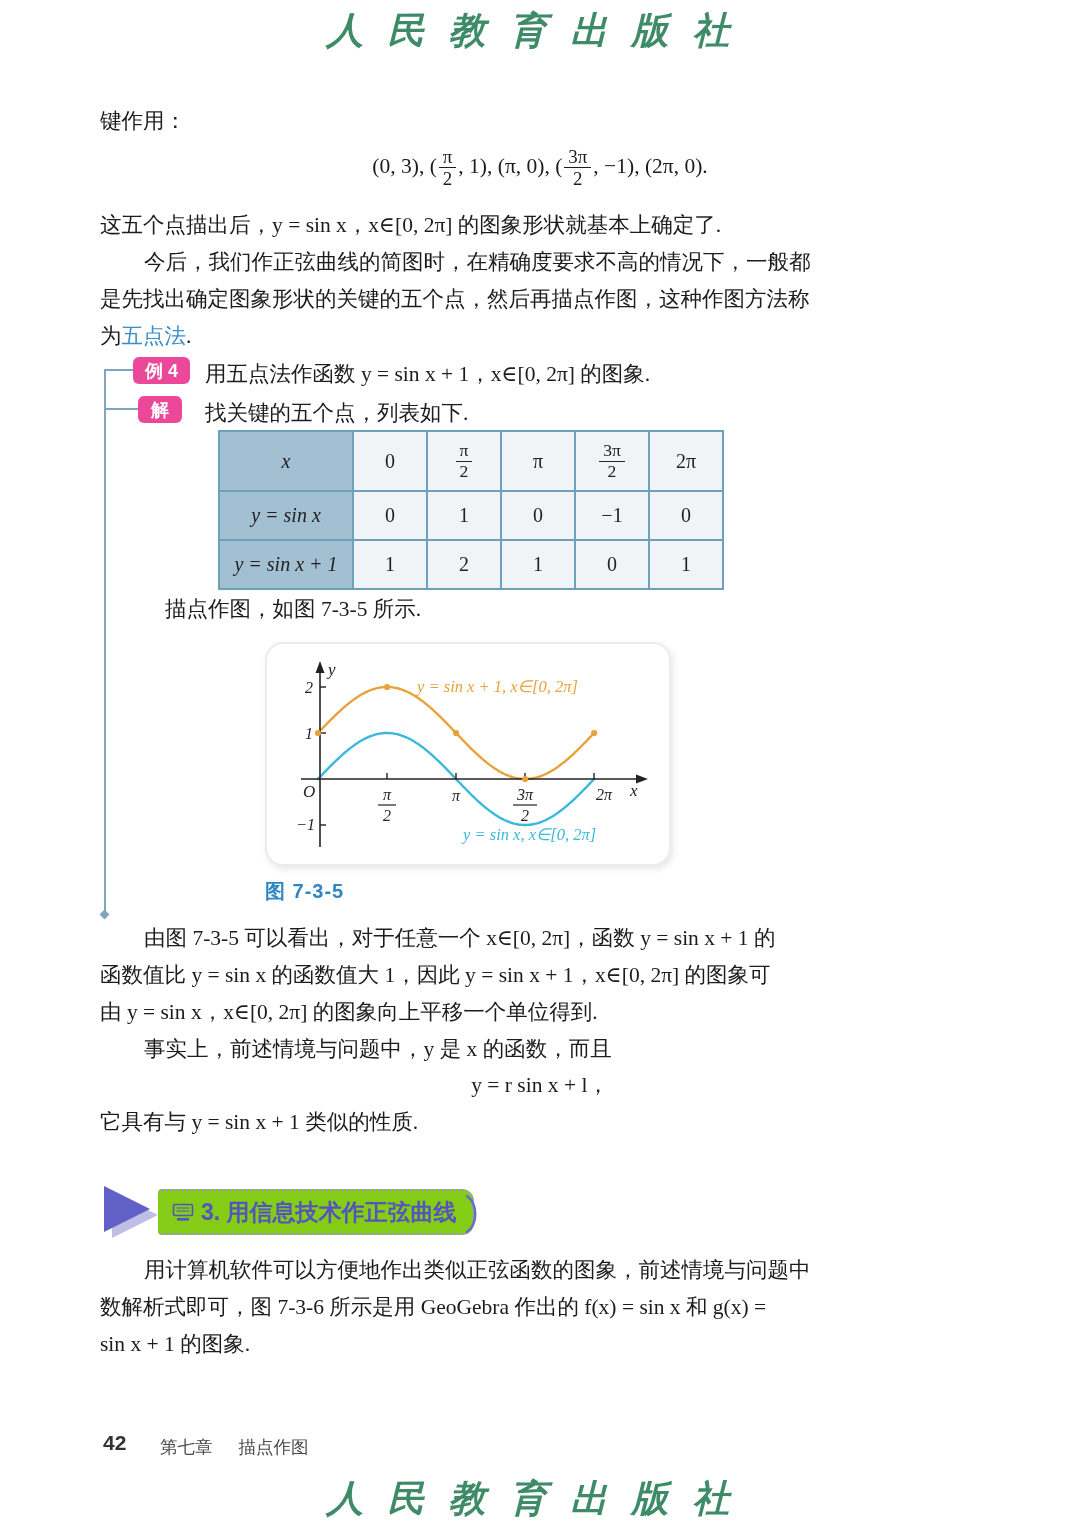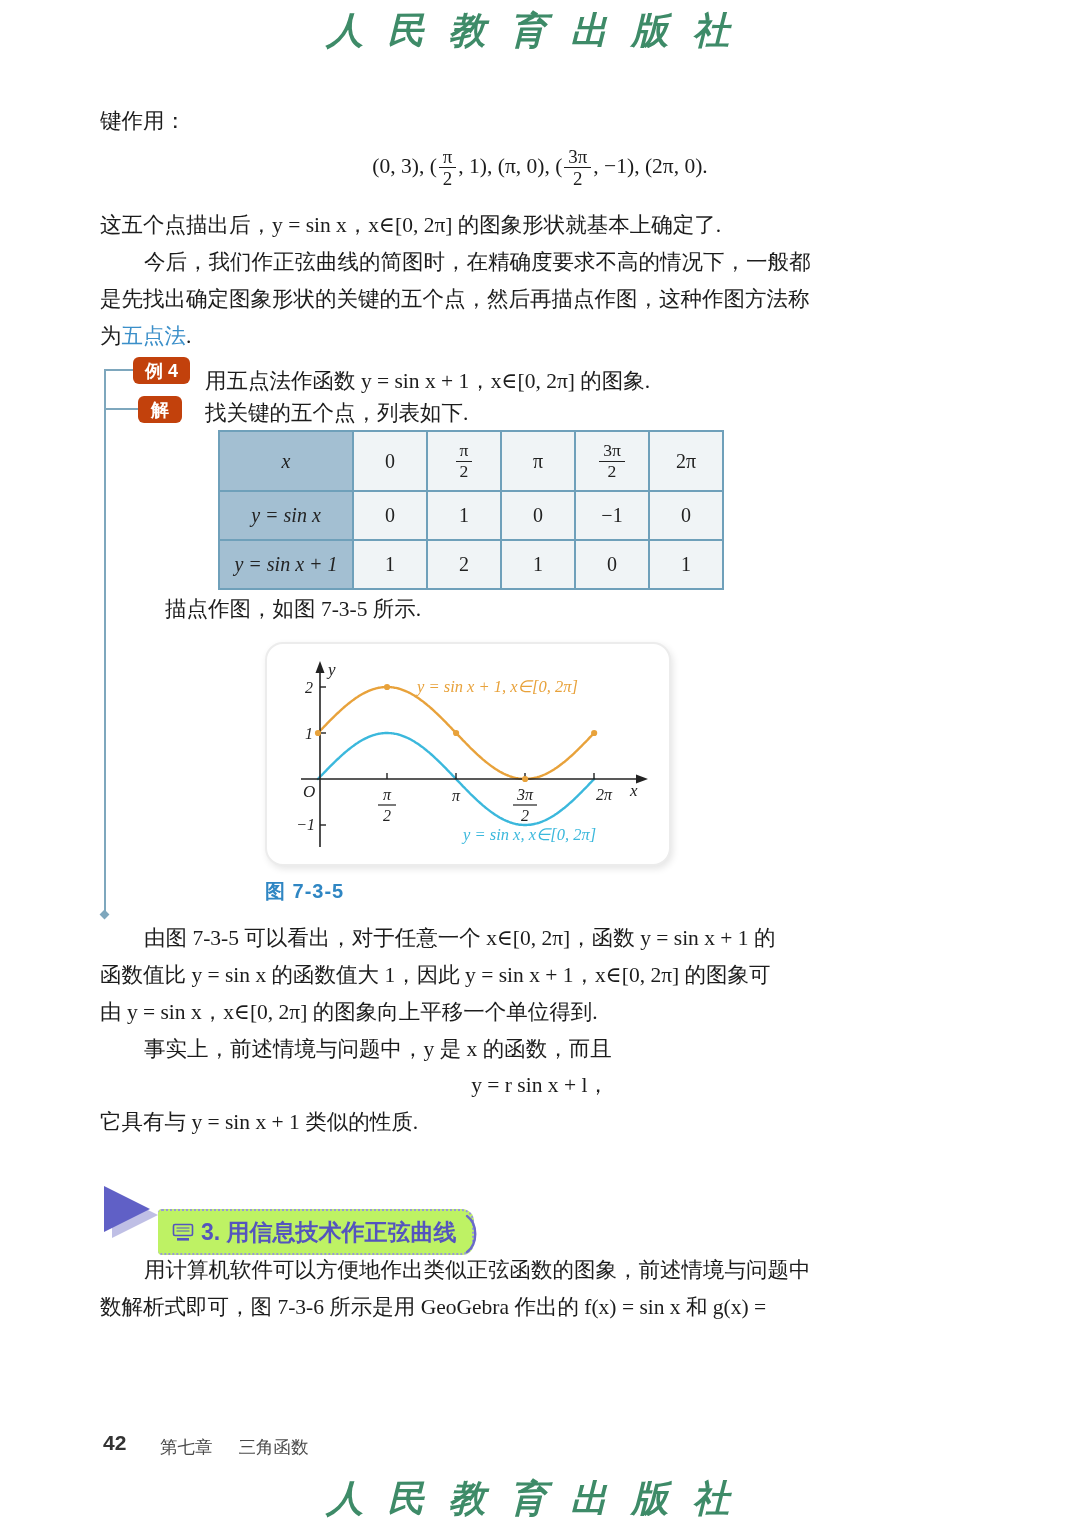--- a/index.html
+++ b/index.html
@@ -11,21 +11,21 @@
   .wm-top{top:6px;}
   .wm-bottom{top:1474px;}
   .tline{position:absolute;left:100px;width:880px;font-size:21.5px;white-space:nowrap;}
   .indent{text-indent:44px;}
   .centered{text-align:center;}
   .blue{color:#3B8FC9;}
   .mathline{position:absolute;left:100px;width:880px;text-align:center;font-size:21.5px;}
   .frac{display:inline-block;vertical-align:-0.62em;text-align:center;font-size:0.88em;margin:0 2px;}
   .frac .fn{display:block;border-bottom:1.4px solid #1c1c1c;padding:0 4px;line-height:1.12;}
   .frac .fd{display:block;line-height:1.12;}
-  .badge{position:absolute;background:#c2410c;color:#fff;border-radius:6px;
+  .badge{position:absolute;background:#ec4899;color:#fff;border-radius:6px;
          font-family:"Liberation Sans",sans-serif;font-weight:bold;font-size:18px;
          display:flex;align-items:center;justify-content:center;}
   .bracket-v{position:absolute;left:104px;top:370px;width:2px;height:545px;background:#7EA7BD;}
   .bracket-h{position:absolute;height:2px;background:#7EA7BD;}
   .bracket-end{position:absolute;left:101px;top:911px;width:7px;height:7px;background:#7EA7BD;
                transform:rotate(45deg);}
   table.vtable{position:absolute;left:218px;top:430px;border-collapse:collapse;
                font-size:20px;color:#222;}
   table.vtable td{border:2px solid #6FA0BA;text-align:center;vertical-align:middle;}
   td.hc{background:#A3BFD2;width:130px;}
@@ -40,23 +40,23 @@
   .tick{stroke:#222;stroke-width:1.4;}
   .fbar{stroke:#222;stroke-width:1.2;}
   .curve{fill:none;stroke-width:2.4;stroke-linecap:round;}
   text.var{font-family:"Liberation Serif",serif;font-style:italic;font-size:17px;fill:#222;}
   text.num{font-family:"Liberation Serif",serif;font-style:italic;font-size:16px;fill:#222;}
   text.legend{font-family:"Liberation Serif",serif;font-style:italic;font-size:16.5px;}
   .caption{position:absolute;left:265px;top:878px;width:402px;text-align:left;
            color:#2F86C3;font-weight:bold;font-size:20px;
            font-family:"Liberation Sans",sans-serif;letter-spacing:1px;}
   .banner-arrow{position:absolute;left:102px;top:1186px;}
-  .banner{position:absolute;left:158px;top:1189px;width:316px;height:46px;background:#bef264;
+  .banner{position:absolute;left:158px;top:1189px;width:316px;height:46px;background:#84cc16;
           border:2px dotted #9898D6;border-left:none;border-radius:4px 12px 12px 4px;
-          display:flex;align-items:center;padding-left:14px;box-sizing:border-box;margin-top:20px;}
+          display:flex;align-items:center;padding-left:14px;box-sizing:border-box;}
   .banner-title{color:#5454BE;font-family:"Liberation Sans",sans-serif;font-weight:bold;
                 font-size:23px;margin-left:7px;white-space:nowrap;}
   .curl{position:absolute;right:-8px;top:3px;}
   .footer-page{position:absolute;left:103px;top:1431px;font-family:"Liberation Sans",sans-serif;
                font-weight:bold;font-size:21px;color:#333;}
   .footer-chapter{position:absolute;left:160px;top:1435px;font-size:17.5px;color:#4a4a4a;}
   .footer-chapter span{margin-right:26px;}
 </style>
 </head>
 <body>
@@ -75,21 +75,21 @@
   <div class="tline indent" style="top:247px;">今后，我们作正弦曲线的简图时，在精确度要求不高的情况下，一般都</div>
   <div class="tline" style="top:284px;">是先找出确定图象形状的关键的五个点，然后再描点作图，这种作图方法称</div>
   <div class="tline" style="top:321px;"><span>为</span><span class="blue">五点法</span><span>.</span></div>
 
   <div class="bracket-v"></div>
   <div class="bracket-h" style="left:104px;top:369px;width:30px;"></div>
   <div class="bracket-h" style="left:104px;top:408px;width:34px;"></div>
   <div class="bracket-end"></div>
 
   <div class="badge" style="left:133px;top:357px;width:57px;height:27px;">例 4</div>
-  <div class="tline" style="left:205px;top:359px;width:775px;margin-top:7px;">用五点法作函数 y = sin x + 1，x∈[0, 2π] 的图象.</div>
+  <div class="tline" style="left:205px;top:359px;width:775px;">用五点法作函数 y = sin x + 1，x∈[0, 2π] 的图象.</div>
 
   <div class="badge" style="left:138px;top:396px;width:44px;height:27px;">解</div>
   <div class="tline" style="left:205px;top:398px;width:775px;">找关键的五个点，列表如下.</div>
 
   <table class="vtable">
     <tbody>
         <tr class="hrow">
       <td class="hc"><i>x</i></td>
       <td class="dc">0</td>
       <td class="dc"><span class="frac"><span class="fn">π</span><span class="fd">2</span></span></td>
@@ -181,21 +181,22 @@
       <rect x="5" y="15" width="12" height="2.6" fill="#5454BE"></rect>
     </svg>
     <span class="banner-title">3. 用信息技术作正弦曲线</span>
     <svg class="curl" width="16" height="40">
       <path d="M3,2 C14,10 14,30 3,38" fill="none" stroke="#6A6ACA" stroke-width="2.4" stroke-linecap="round"></path>
     </svg>
   </div>
 
   <div class="tline indent" style="top:1255px;">用计算机软件可以方便地作出类似正弦函数的图象，前述情境与问题中</div>
   <div class="tline" style="top:1292px;">数解析式即可，图 7-3-6 所示是用 GeoGebra 作出的 f(x) = sin x 和 g(x) =</div>
+  <div class="tline" style="top:1329px;">sin x + 1 的图象.</div>
 
   <div class="footer-page">42</div>
   <div class="footer-chapter">
-    <span>第七章</span><span>三角函数</span>
+    <span>第七章</span><span>描点作图</span>
   </div>
 
   <div class="wm wm-bottom">人民教育出版社</div>
 
 </div>
 
 </body></html>

